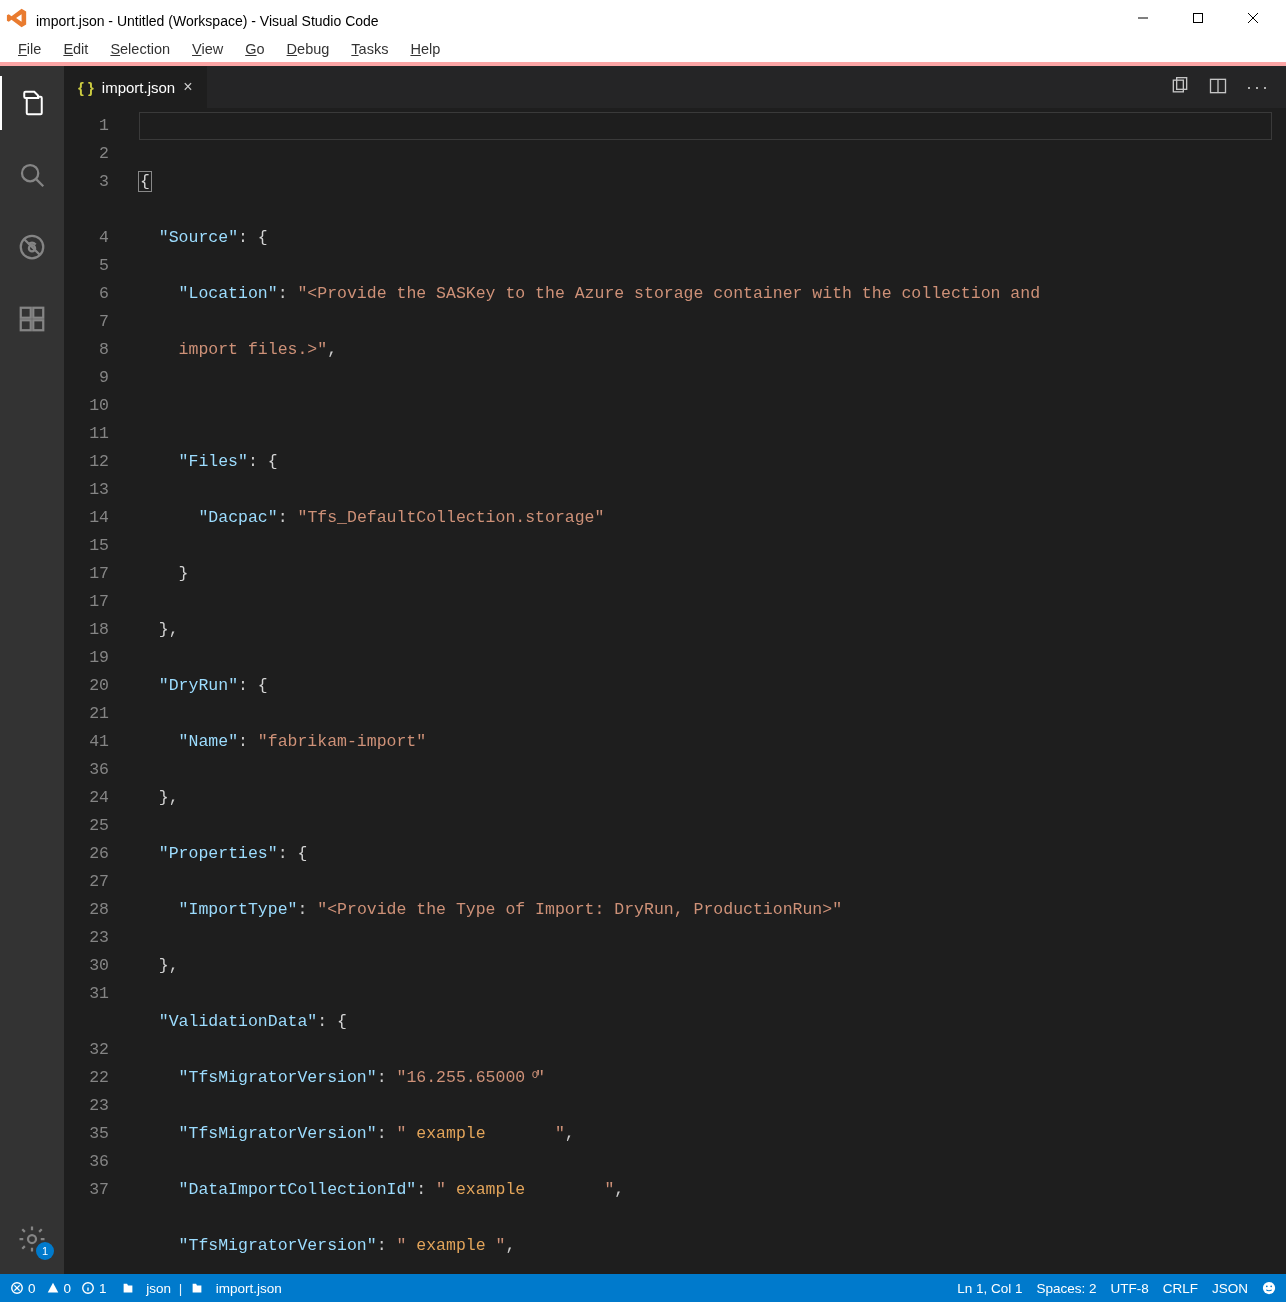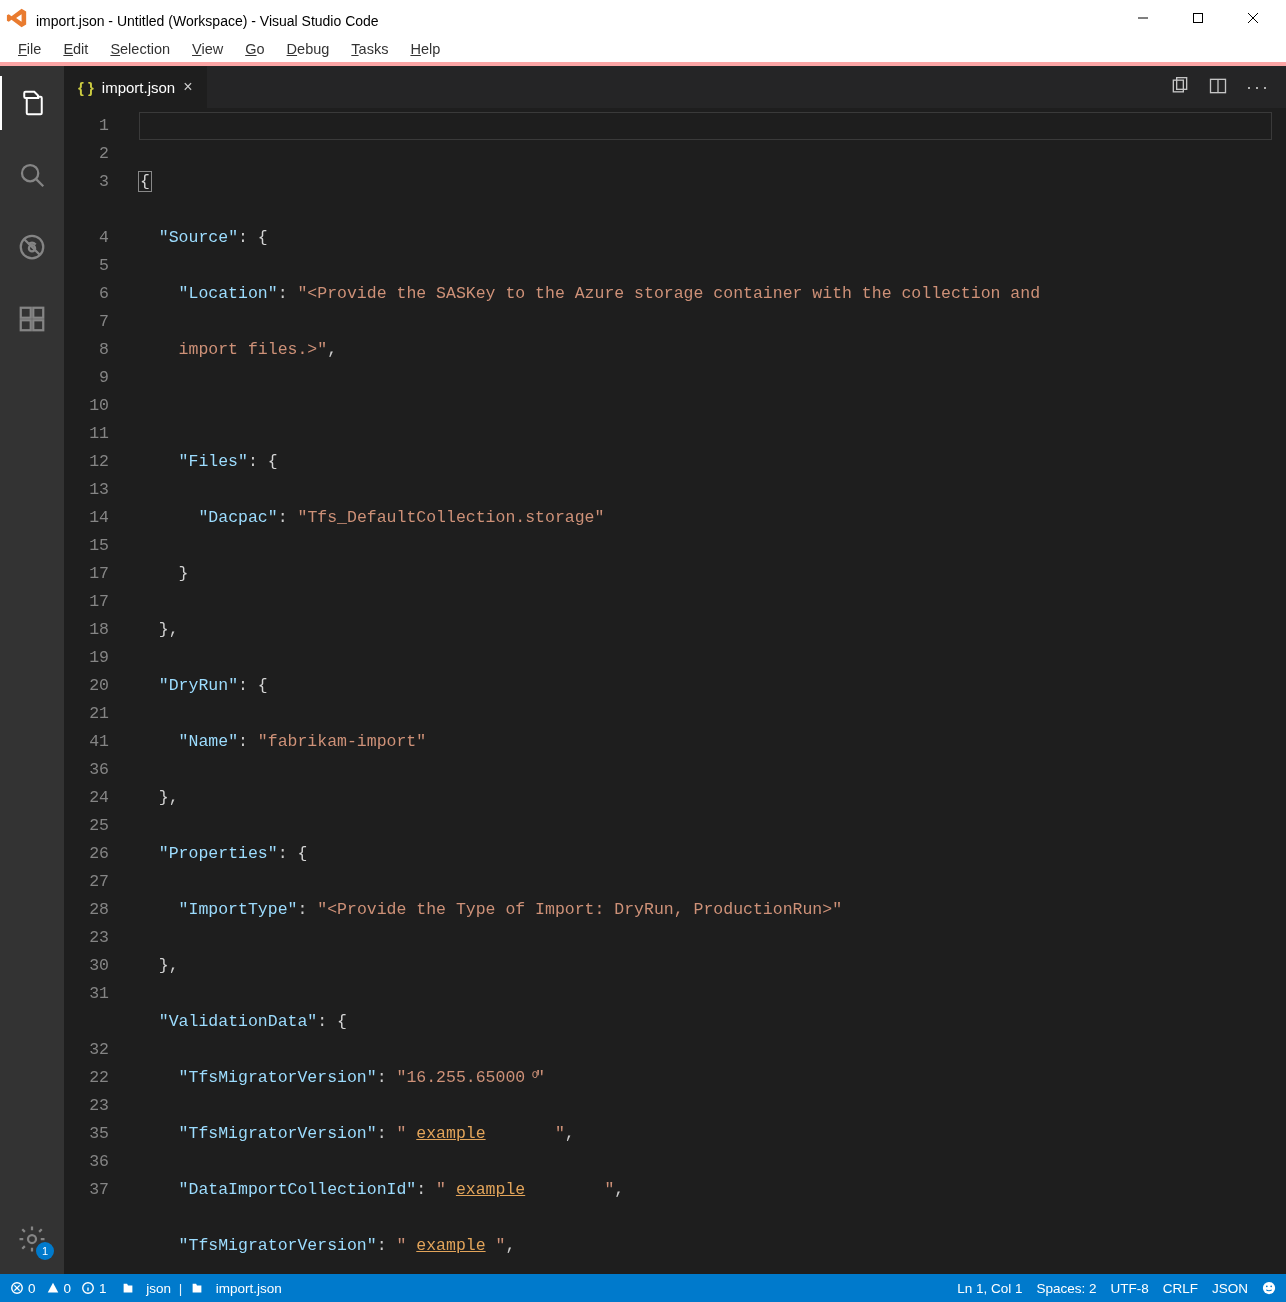--- a/index.html
+++ b/index.html
@@ -135,21 +135,21 @@
 .current-line-bg {
   position: absolute; left: 0; right: 14px; top: 4px; height: 28px;
   border: 1px solid #3a3a3a;
   background: transparent;
 }
 
 .punc  { color: #cccccc; }
 .brace { color: #d4d4d4; }
 .key   { color: #9cdcfe; }
 .str   { color: #ce9178; }
-.ex    { color: #e2a45a; text-decoration: underline; }
+.ex    { color: #e2a45a; }
 
 .bracket-highlight { border:1px solid #888; padding:0 1px; margin:0 -1px;}
 
 .statusbar {
   height: 28px;
   background: #007acc;
   color: #ffffff;
   display: flex;
   align-items: center;
   justify-content: space-between;

